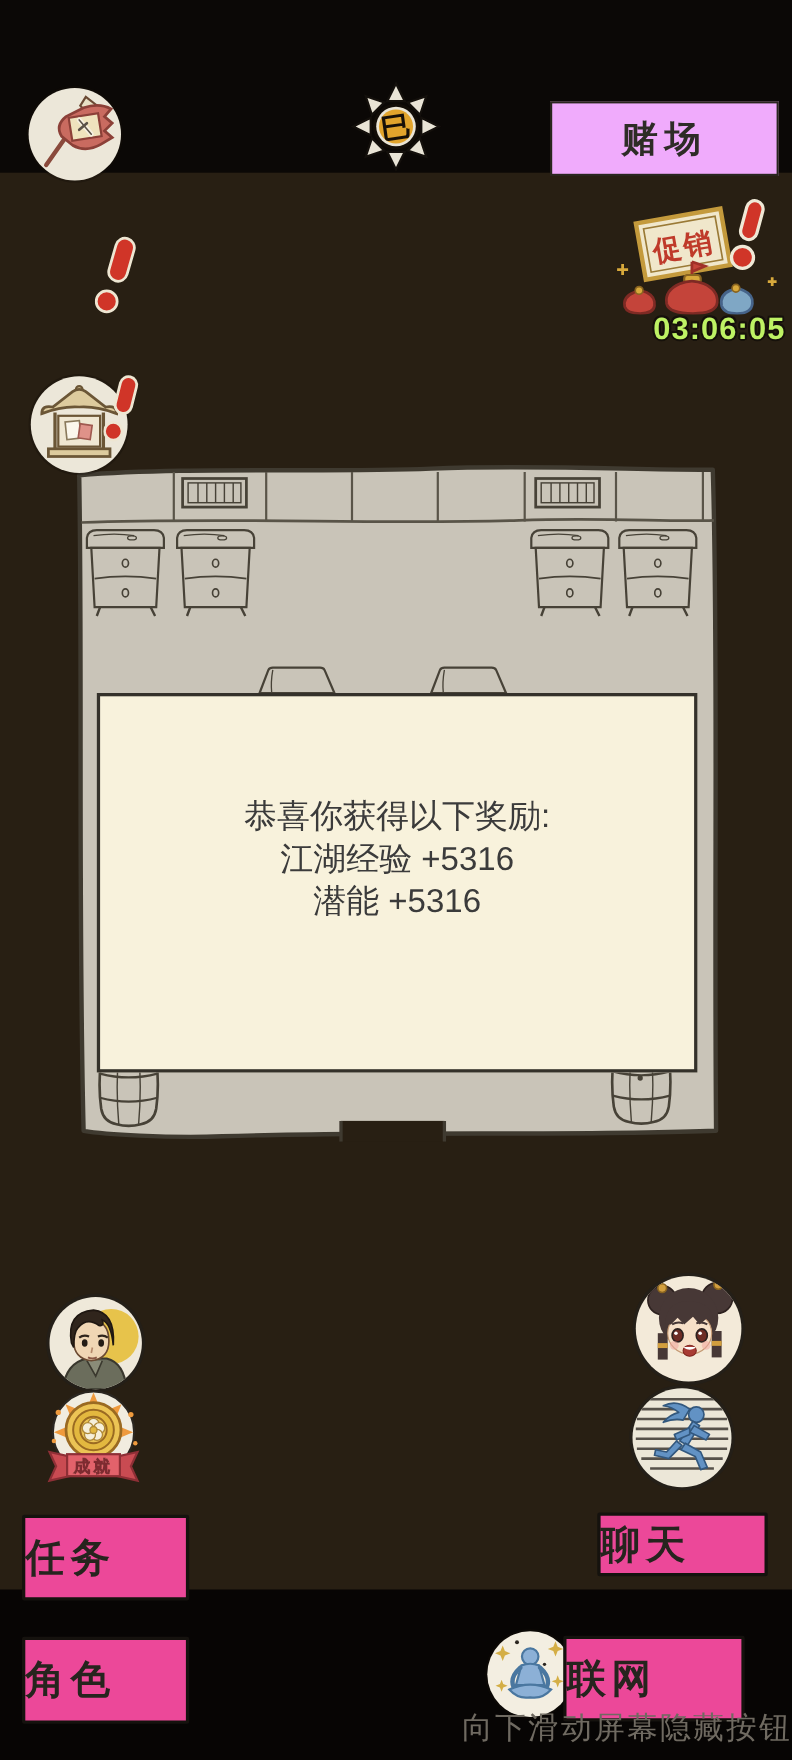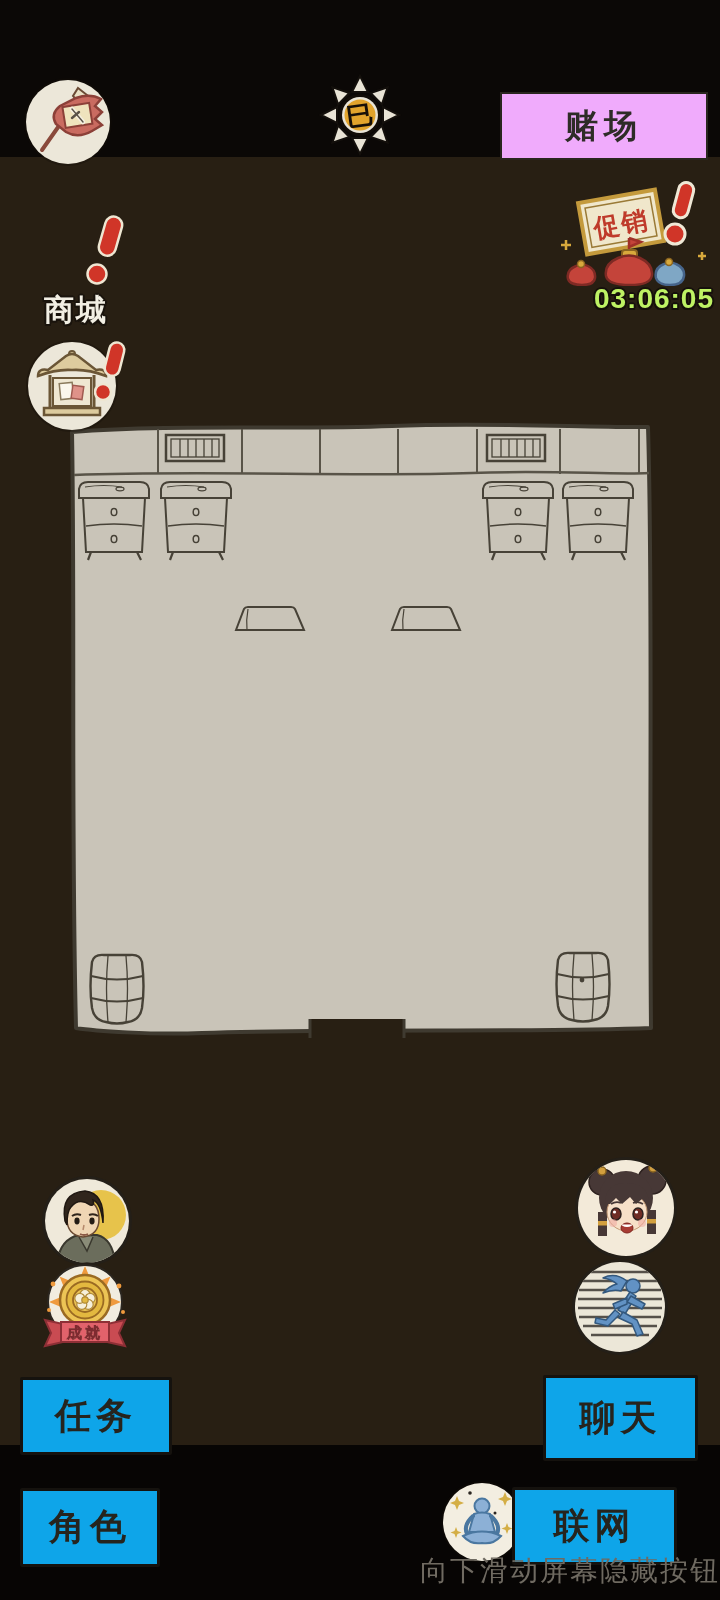--- a/index.html
+++ b/index.html
@@ -36,27 +36,27 @@
   }
   .badge { position:absolute; z-index:12; }
 
   .casino-btn {
     position:absolute; left:500px; top:92px; width:208px; height:68px;
     background:#f0abfc; border:2px solid #2a261f; box-sizing:border-box; z-index:10;
     display:flex; align-items:center; justify-content:center;
     font-size:33px; font-weight:bold; color:#2e2c27; letter-spacing:6px;
   }
   .menu-btn {
-    position:absolute; background:#0ea5e9; border:3px solid #15120e; border-radius:2px;
-    box-sizing:border-box; z-index:10; display:flex; align-items:center; justify-content:center;
+    position:absolute; background:#ec4899; border:3px solid #15120e; border-radius:2px;
+    box-sizing:border-box; z-index:10; display:flex; align-items:center; 
     font-size:36px; font-weight:bold; color:#26241e; letter-spacing:5px;
   }
   .btn-tasks     { left:20px;  top:1377px; width:152px; height:78px; }
-  .btn-chat      { left:543px; top:1375px; width:155px; height:86px; }
-  .btn-character { left:20px;  top:1488px; width:140px; height:79px; }
+  .btn-chat      { left:543px; top:1375px; width:155px; height:58px; }
+  .btn-character { left:20px;  top:1488px; width:152px; height:79px; }
   .btn-network   { left:512px; top:1487px; width:165px; height:78px; }
 
   .countdown {
     position:absolute; left:552px; top:283px; width:162px; z-index:11;
     font-size:28px; font-weight:bold; color:#bef264; text-align:right; letter-spacing:1px;
     text-shadow:2px 0 #16110b,-2px 0 #16110b,0 2px #16110b,0 -2px #16110b,
       1.5px 1.5px #16110b,-1.5px -1.5px #16110b,1.5px -1.5px #16110b,-1.5px 1.5px #16110b;
   }
   .promo-wrap { position:absolute; left:552px; top:180px; width:160px; height:106px; z-index:10; }
   .sun-wrap   { position:absolute; left:318px; top:73px;  width:84px;  height:84px;  z-index:10; }
@@ -119,40 +119,44 @@
       <use href="#pillow" x="182" y="200"></use>
       <use href="#pillow" x="338" y="200"></use>
       <use href="#barrel" x="34" y="546"></use>
       <use href="#barrel" x="500" y="544"></use>
       <circle cx="530" cy="574" r="2.4" fill="#474237"></circle>
       <rect x="258" y="613" width="94" height="19" fill="#281f13"></rect>
       <path d="M258,613 V632 M352,613 V632" stroke="#3f3a30" stroke-width="3"></path>
     </svg>
   </div>
 
+  <div class="dialog">
+    <div class="dialog-title">恭喜你获得以下奖励:</div>
+    <div class="dialog-line">江湖经验 +5316</div>
+    <div class="dialog-line">潜能 +5316</div>
+  </div>
 
   <div class="icn" style="left:26px; top:80px; width:84px; height:84px;">
     <svg viewBox="0 0 84 84" width="84" height="84">
       <path d="M16,70 L54,16" stroke="#8a4a3c" stroke-width="4" stroke-linecap="round" fill="none"></path>
       <path d="M52,8 L61,15 L53,23 L47,16 Z" fill="#e8dfc4" stroke="#6b4a34" stroke-width="2"></path>
       <path d="M50,18 Q64,13 75,19 L69,26 L76,32 L69,39 L76,45 L66,51 Q52,59 40,52 L30,44 Q24,34 34,26 Z" fill="#c96b60" stroke="#8c4038" stroke-width="2.5"></path>
       <rect x="38" y="25" width="27" height="21" transform="rotate(-9 51 36)" fill="#efe3bd" stroke="#8c4038" stroke-width="2"></rect>
       <path d="M46,29 L57,42" stroke="#f5efdf" stroke-width="4.5" stroke-linecap="round"></path>
       <path d="M46,29 L57,42" stroke="#5a5248" stroke-width="1.4" stroke-linecap="round"></path>
       <path d="M46,38 L53,32" stroke="#5a5248" stroke-width="2.4" stroke-linecap="round"></path>
     </svg>
   </div>
 
   <div class="badge" style="left:86px; top:214px;">
     <svg viewBox="0 0 52 72" width="52" height="72">
       <rect x="16" y="2" width="17" height="40" rx="8.5" transform="rotate(16 24 22)" fill="#d03528" stroke="#eee6d2" stroke-width="2.5"></rect>
       <circle cx="11" cy="60" r="9.5" fill="#d03528" stroke="#eee6d2" stroke-width="2.5"></circle>
     </svg>
   </div>
-  <div class="icon-label" style="left:16px; top:290px; width:120px;">商城</div>
 
   <div class="icn" style="left:28px; top:342px; width:88px; height:88px;">
     <svg viewBox="0 0 88 88" width="88" height="88">
       <circle cx="44" cy="12" r="3" fill="#ddcb9e" stroke="#6b5636" stroke-width="2"></circle>
       <path d="M10,34 Q10,26 20,28 L38,14 Q44,10 50,14 L68,28 Q78,26 78,34 Q60,27 44,28 Q28,27 10,34 Z" fill="#ddcb9e" stroke="#6b5636" stroke-width="2.5"></path>
       <path d="M22,33 V66 M66,33 V66" stroke="#6b5636" stroke-width="3" fill="none"></path>
       <rect x="25" y="36" width="38" height="28" fill="#efe7d2" stroke="#6b5636" stroke-width="2"></rect>
       <rect x="32" y="41" width="13" height="16" transform="rotate(-6 38 49)" fill="#fbf7ec" stroke="#8a7a5c" stroke-width="1.5"></rect>
       <rect x="44" y="44" width="11" height="13" transform="rotate(8 50 50)" fill="#df9289" stroke="#a05a50" stroke-width="1.5"></rect>
       <rect x="16" y="66" width="56" height="7" fill="#ddcb9e" stroke="#6b5636" stroke-width="2.5"></rect>

